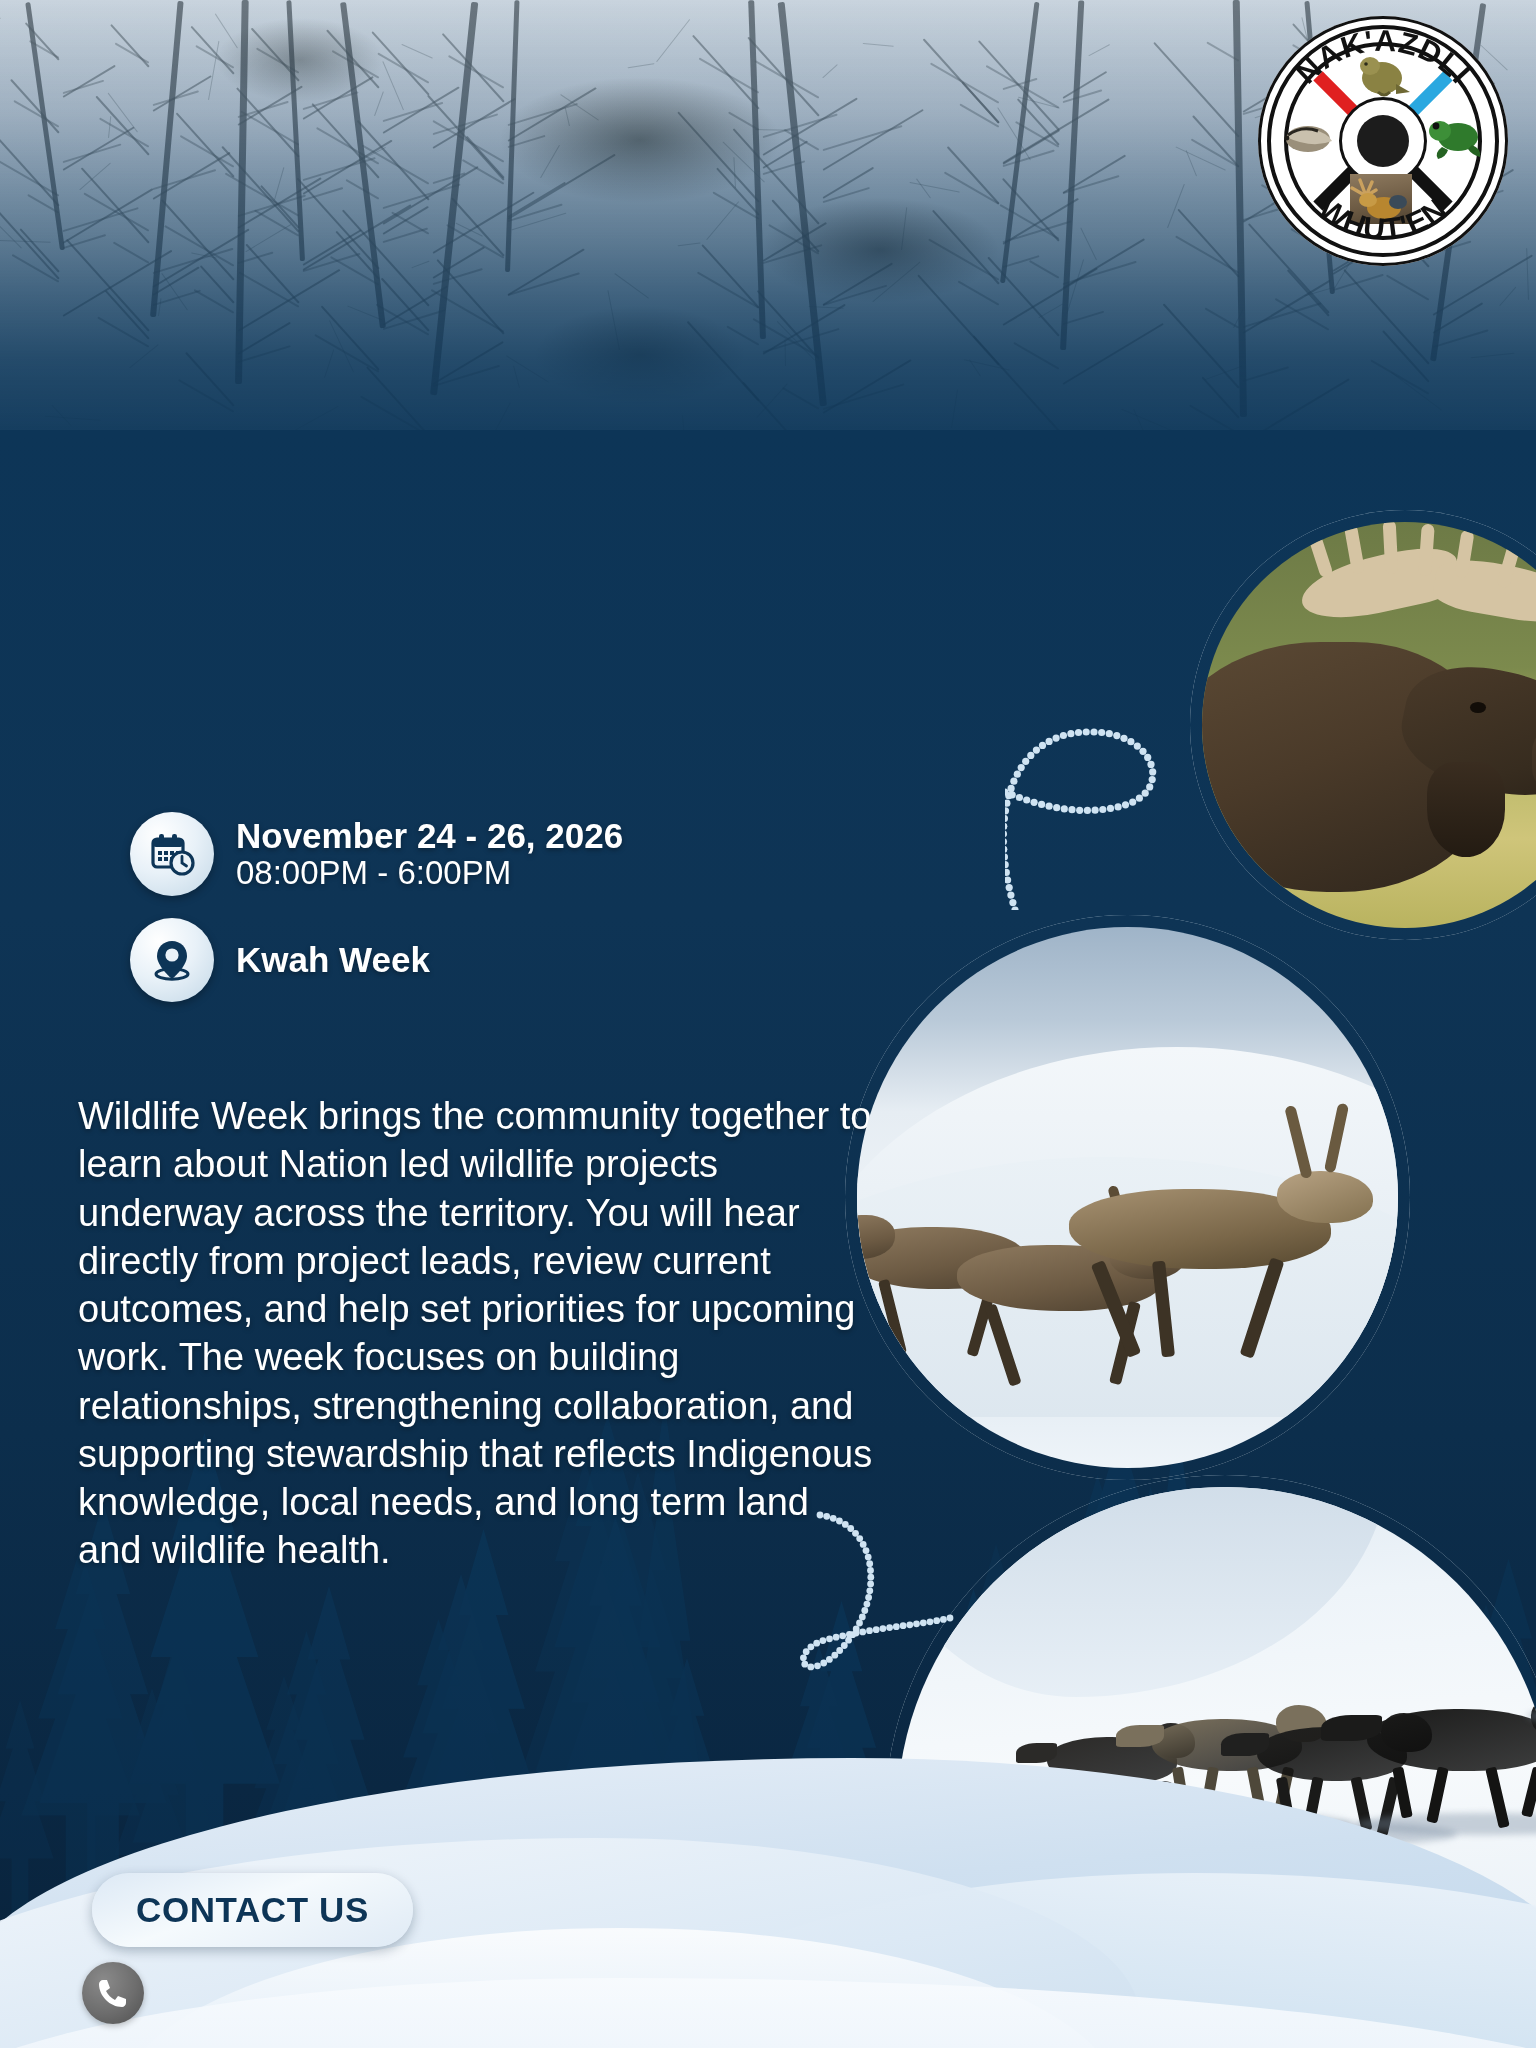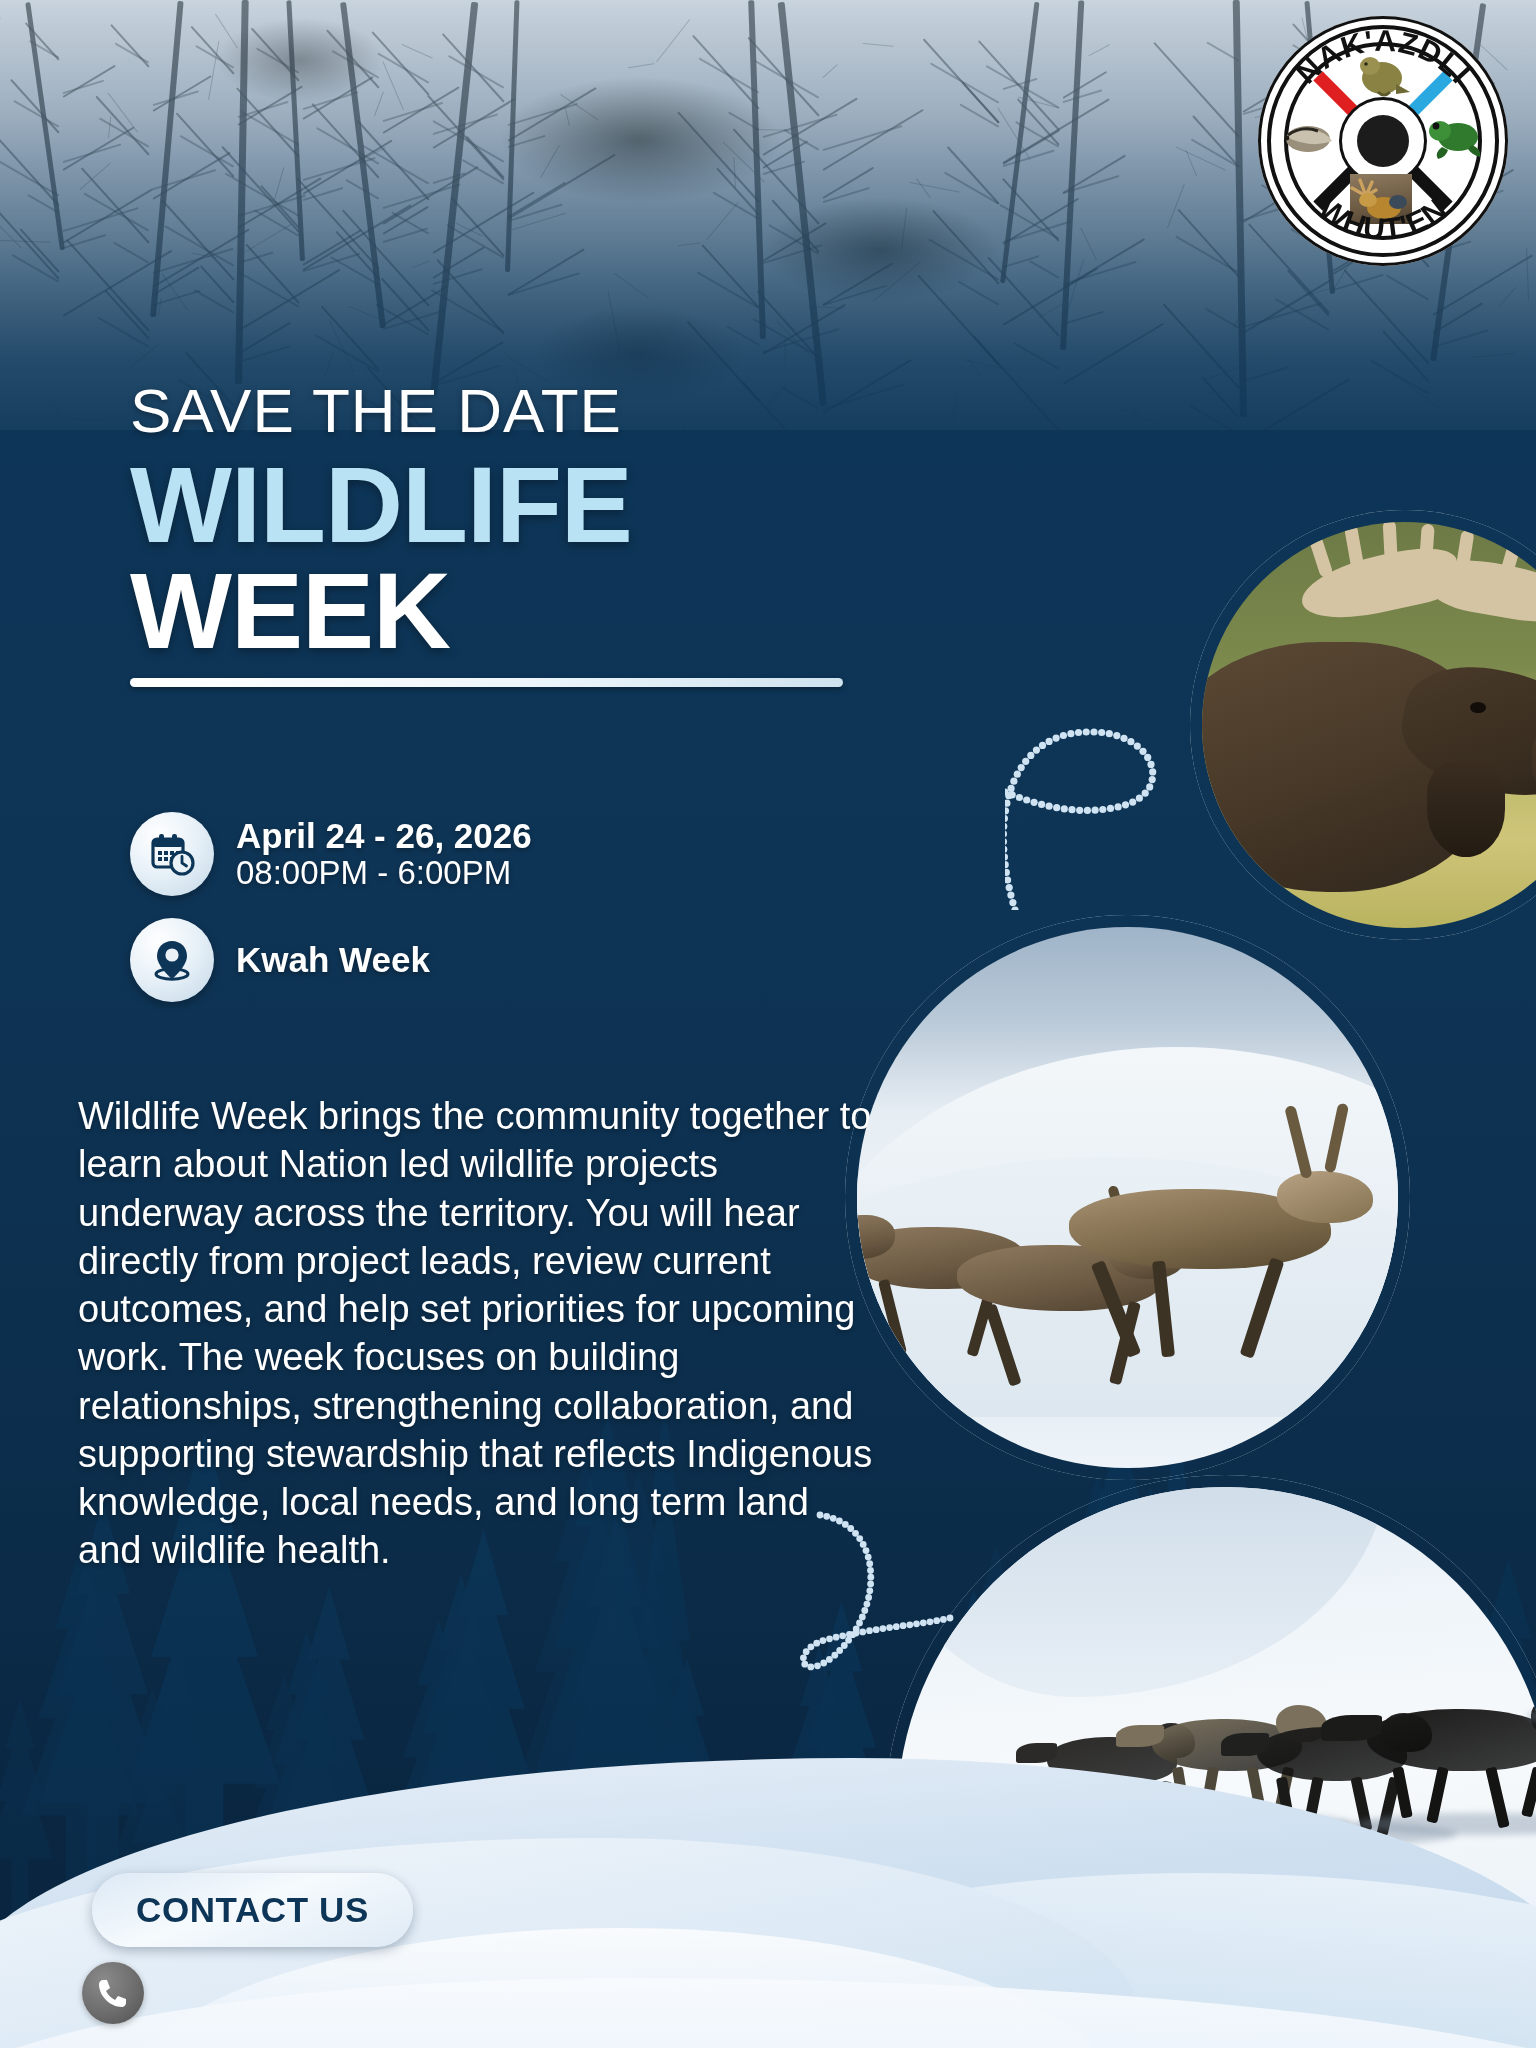--- a/index.html
+++ b/index.html
@@ -663,26 +663,20 @@
     <svg class="logo-arc" viewBox="0 0 250 250">
       <defs>
         <path id="arcTop" d="M 28 132 A 97 97 0 0 1 222 132"></path>
         <path id="arcBot" d="M 32 130 A 93 93 0 0 0 218 130"></path>
       </defs>
       <text><textPath href="#arcTop" startOffset="50%" text-anchor="middle">NAK'AZDLI</textPath></text>
       <text><textPath href="#arcBot" startOffset="50%" text-anchor="middle">WHUT'EN</textPath></text>
     </svg>
   </div>
 
-  <div class="headline">
-    <div class="save-date">SAVE THE DATE</div>
-    <div class="wild">WILDLIFE</div>
-    <div class="week">WEEK</div>
-    <div class="rule"></div>
-  </div>
 
   <div class="info">
     <div class="inforow">
       <div class="circ">
         <svg viewBox="0 0 48 48">
           <rect x="5" y="9" width="30" height="28" rx="4" fill="none" stroke="#0d3557" stroke-width="3.2"></rect>
           <rect x="5" y="9" width="30" height="8" rx="3" fill="#0d3557"></rect>
           <rect x="11" y="4" width="5" height="9" rx="2.2" fill="#0d3557"></rect>
           <rect x="24" y="4" width="5" height="9" rx="2.2" fill="#0d3557"></rect>
           <g fill="#0d3557">
@@ -692,21 +686,21 @@
               <rect x="28" y="21" width="4" height="4"></rect>
             <rect x="10" y="27" width="4" height="4"></rect>
               <rect x="16" y="27" width="4" height="4"></rect>
             <rect x="22" y="27" width="4" height="4"></rect>
           </g>
           <circle cx="34" cy="33" r="11" fill="#eaf2f8" stroke="#0d3557" stroke-width="3.2"></circle>
           <path d="M34 26.5 L34 33 L38.5 36" stroke="#0d3557" stroke-width="2.8" fill="none" stroke-linecap="round"></path>
         </svg>
       </div>
       <div>
-        <div class="info-main">April 24 - 26, 2026</div>
+        <div class="info-main">November 24 - 26, 2026</div>
         <div class="info-sub">08:00PM - 6:00PM</div>
       </div>
     </div>
 
     <div class="inforow">
       <div class="circ">
         <svg viewBox="0 0 48 48">
           <path d="M24 5 C15.5 5 9 11.6 9 20 C9 30.6 24 43 24 43 C24 43 39 30.6 39 20 C39 11.6 32.5 5 24 5 Z" fill="#0d3557"></path>
           <circle cx="24" cy="19" r="6.6" fill="#eaf2f8"></circle>
           <ellipse cx="24" cy="38" rx="16" ry="5.2" fill="none" stroke="#0d3557" stroke-width="3"></ellipse>

